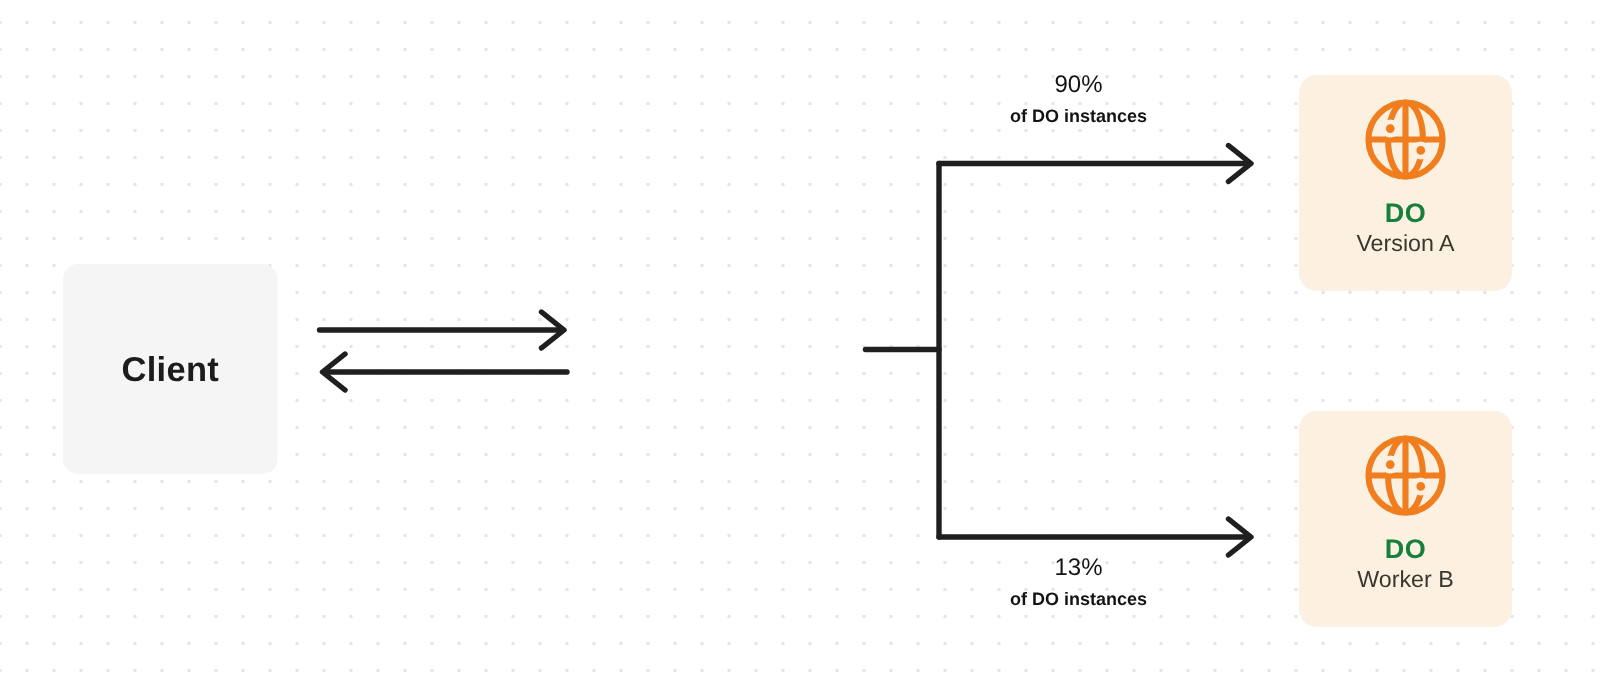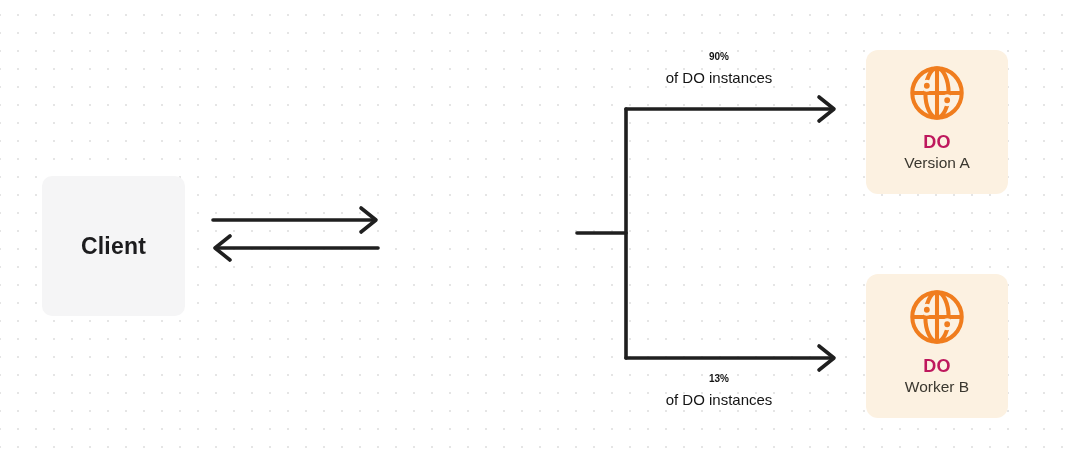--- a/index.html
+++ b/index.html
@@ -12,25 +12,25 @@
   }
   .wires{position:absolute;left:0;top:0;pointer-events:none;}
   .node{position:absolute;display:flex;flex-direction:column;align-items:center;justify-content:center;box-sizing:border-box;}
   .client{left:42px;top:176px;width:143px;height:140px;background:#f5f5f6;border-radius:10px;}
   .client-label{font-weight:bold;font-size:23px;color:#1c1c1e;letter-spacing:.2px;}
   .worker{left:406px;top:163px;width:142px;height:140px;background:#fcf1e1;border-radius:12px;justify-content:flex-start;padding-top:16px;}
   .worker-label{font-weight:bold;font-size:20px;color:#24211c;margin-top:12px;}
   .do{width:142px;height:144px;background:#fcf1e1;border-radius:12px;justify-content:flex-start;padding-top:12px;left:866px;}
   .doA{top:50px;}
   .doB{top:274px;}
-  .do-title{font-weight:bold;font-size:18px;color:#be185d;margin-top:8px;line-height:20px;letter-spacing:.3px;}
+  .do-title{font-weight:bold;font-size:18px;color:#15803d;margin-top:8px;line-height:20px;letter-spacing:.3px;}
   .do-subtitle{font-size:15.5px;color:#3a372f;line-height:21px;}
   .branch-label{position:absolute;width:220px;text-align:center;font-weight:600;color:#141414;line-height:21px;}
-  .branch-label .pct{font-size:10px;font-weight:bold;}
-  .branch-label .cap{font-size:15px;font-weight:normal;}
+  .branch-label .pct{font-size:16px;font-weight:normal;}
+  .branch-label .cap{font-size:12px;font-weight:bold;}
   .label-a{left:609px;top:46px;}
   .label-b{left:609px;top:368px;}
 </style>
 </head>
 <body>
 
 <div class="canvas">
 
   <svg class="wires" width="1072" height="452" viewBox="0 0 1072 452">
     <g stroke="#1f1f1f" stroke-width="3.6" fill="none" stroke-linecap="round" stroke-linejoin="round">

